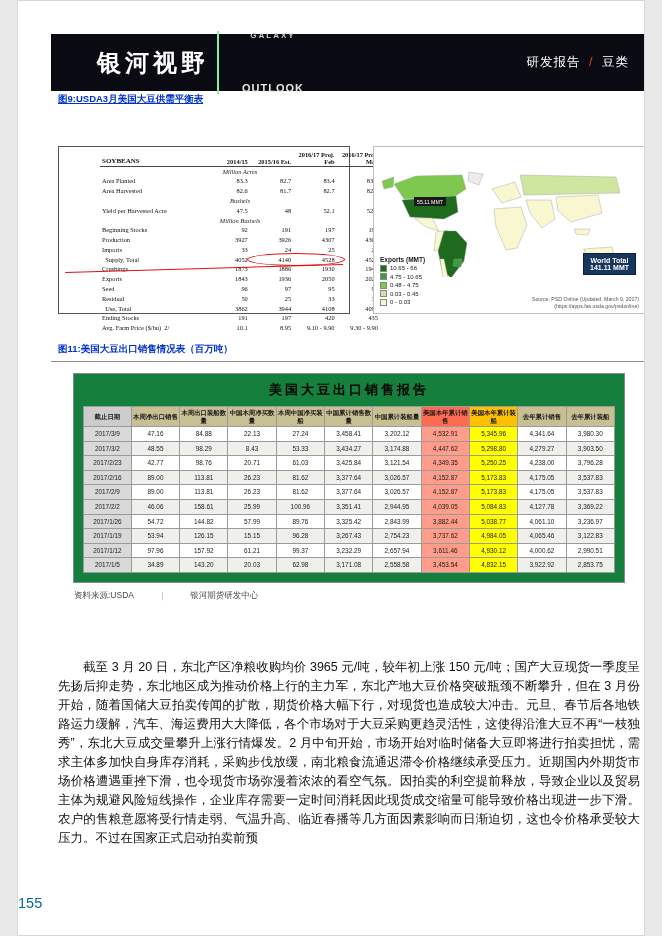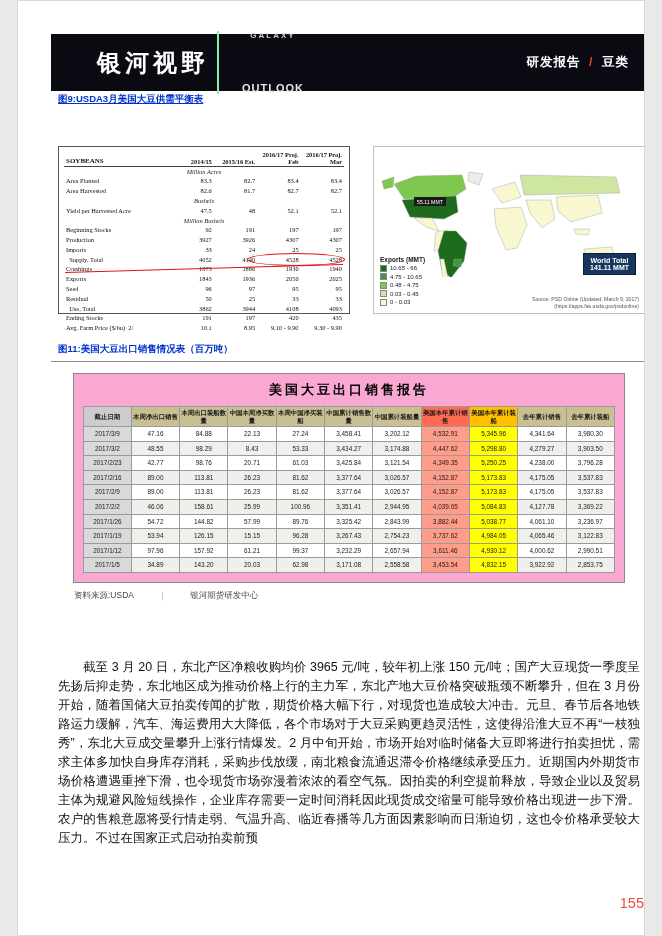--- a/index.html
+++ b/index.html
@@ -14,35 +14,35 @@
   .header-bar {
     position:absolute; left:33px; top:33px; width:596px; height:57px;
     background:#0a0a12; display:flex; align-items:center; justify-content:space-between;
     padding:0 18px 0 46px;
   }
   .logo { display:flex; align-items:center; gap:8px; }
   .logo-cn { color:#ffffff; font-size:24px; font-weight:bold; letter-spacing:4px; }
   .logo-en { display:flex; flex-direction:column; justify-content:center; border-left:2px solid #86efac; padding-left:23px;align-items:center; }
   .logo-en .en1 { color:#cfcfcf; font-size:8px; letter-spacing:2px; font-weight:bold; }
   .logo-en .en2 { color:#e6e6e6; font-size:11px; letter-spacing:1px; font-weight:bold;margin-top:42px; }
-  .header-right { color:#ffffff; font-size:12.5px; font-weight:bold; letter-spacing:1px; }
+  .header-right { color:#ffffff; font-size:12.5px; font-weight:normal; letter-spacing:1px; }
   .header-right .slash { color:#e8452c; padding:0 4px; }
   
   .fig-caption { position:absolute; color:#0033cc; font-size:9.5px; font-weight:bold; }
   .fig9 { left:40px; top:92px;text-decoration:underline; }
   .fig10 { left:355px; top:104px; width:272px; font-size:9px; }
   .fig11 { left:40px; top:342px; }
   .rule { position:absolute; left:33px; top:360px; width:596px; height:1px; background:#8f8f8f; }
   
   .usda-wrap {
     position:absolute; left:40px; top:145px; width:292px; height:168px;
     border:1px solid #555; background:#fff; padding:3px 5px;
     font-family:"Liberation Serif", serif;
   }
-  .usda-table { width:100%; border-collapse:collapse; font-size:6.4px; color:#111; }
+  .usda-table { width:100%; border-collapse:collapse; font-size:6.4px; color:#111;margin-left:36px; }
   .usda-table th { font-weight:bold; text-align:right; border-bottom:0.5px solid #444; padding:1px 2px; vertical-align:bottom; }
   .usda-table th.title { text-align:left; font-size:7px; }
   .usda-table td { padding:0.6px 2px; line-height:8.6px; }
   .usda-table td.rowlabel { text-align:left; white-space:pre; width:38%; }
   .usda-table td.val { text-align:right; width:15.5%; }
   .usda-table td.unit { text-align:center; font-style:italic; color:#222; }
   .red-ellipse {
     position:absolute; left:188px; top:106px; width:98px; height:13px;
     border:1.6px solid #e01212; border-radius:50%; pointer-events:none;
   }
@@ -64,21 +64,21 @@
   .legend-label { font-size:6px; color:#222; }
   .world-total {
     position:absolute; right:8px; bottom:38px; background:#17365d; color:#fff;
     font-size:7px; font-weight:bold; text-align:center; padding:3px 6px;
     border:1px solid #0c1f38;
   }
   .map-source { position:absolute; right:5px; bottom:3px; font-size:5.2px; color:#555; text-align:right; line-height:7px; }
   
   .sales-wrap {
     position:absolute; left:55px; top:372px; width:552px;
-    border:1px solid #8a8a8a; background:#f9a8d4; padding:7px 9px 9px;
+    border:1px solid #8a8a8a; background:#15803d; padding:7px 9px 9px;
   }
   .sales-title { text-align:center; font-size:13px; font-weight:bold; letter-spacing:3px; margin-bottom:7px; color:#000; }
   .sales-table { width:100%; border-collapse:collapse; table-layout:fixed; font-size:6.4px; }
   .sales-table th, .sales-table td { border:1px solid #9a9a9a; text-align:center; padding:1px 0; }
   .sales-table th { background:#c8bf92; font-weight:bold; line-height:8px; height:20px; vertical-align:middle; }
   .sales-table th.h0 { background:#cccccc; width:9%; }
   .sales-table th.h7 { background:#ff6b52; }
   .sales-table th.h8 { background:#ffc000; }
   .sales-table td { line-height:11.6px; background:#ffffff; }
   .sales-table tr:nth-child(even) td { background:#efefec; }
@@ -86,21 +86,21 @@
   .sales-table td.c7 { background:#ff9c8a !important; }
   .sales-table td.c8 { background:#ffff00 !important; }
   
   .source-note { position:absolute; left:56px; top:589px; font-size:8.5px; color:#4a4a4a; display:flex; gap:24px; align-items:center; }
   .source-note .divider { color:#9a9a9a; }
   .section-heading { position:absolute; left:61px; top:632px; font-size:13.5px; font-weight:bold; color:#000; }
   .body-paragraph {
     position:absolute; left:40px; top:657px; width:582px;
     font-size:12.5px; line-height:19px; text-align:justify; text-indent:2em; color:#111;
   }
-  .page-number { position:absolute; left:0; right:0; top:894px; text-align:right; font-size:14.5px; color:#ef4444; }
+  .page-number { position:absolute; left:0; right:0; top:894px; text-align:left; font-size:14.5px; color:#0369a1; }
 </style>
 </head>
 <body>
 
 <div class="page">
 
   <div class="header-bar">
     <div class="logo">
       <span class="logo-cn">银河视野</span>
       <span class="logo-en">

